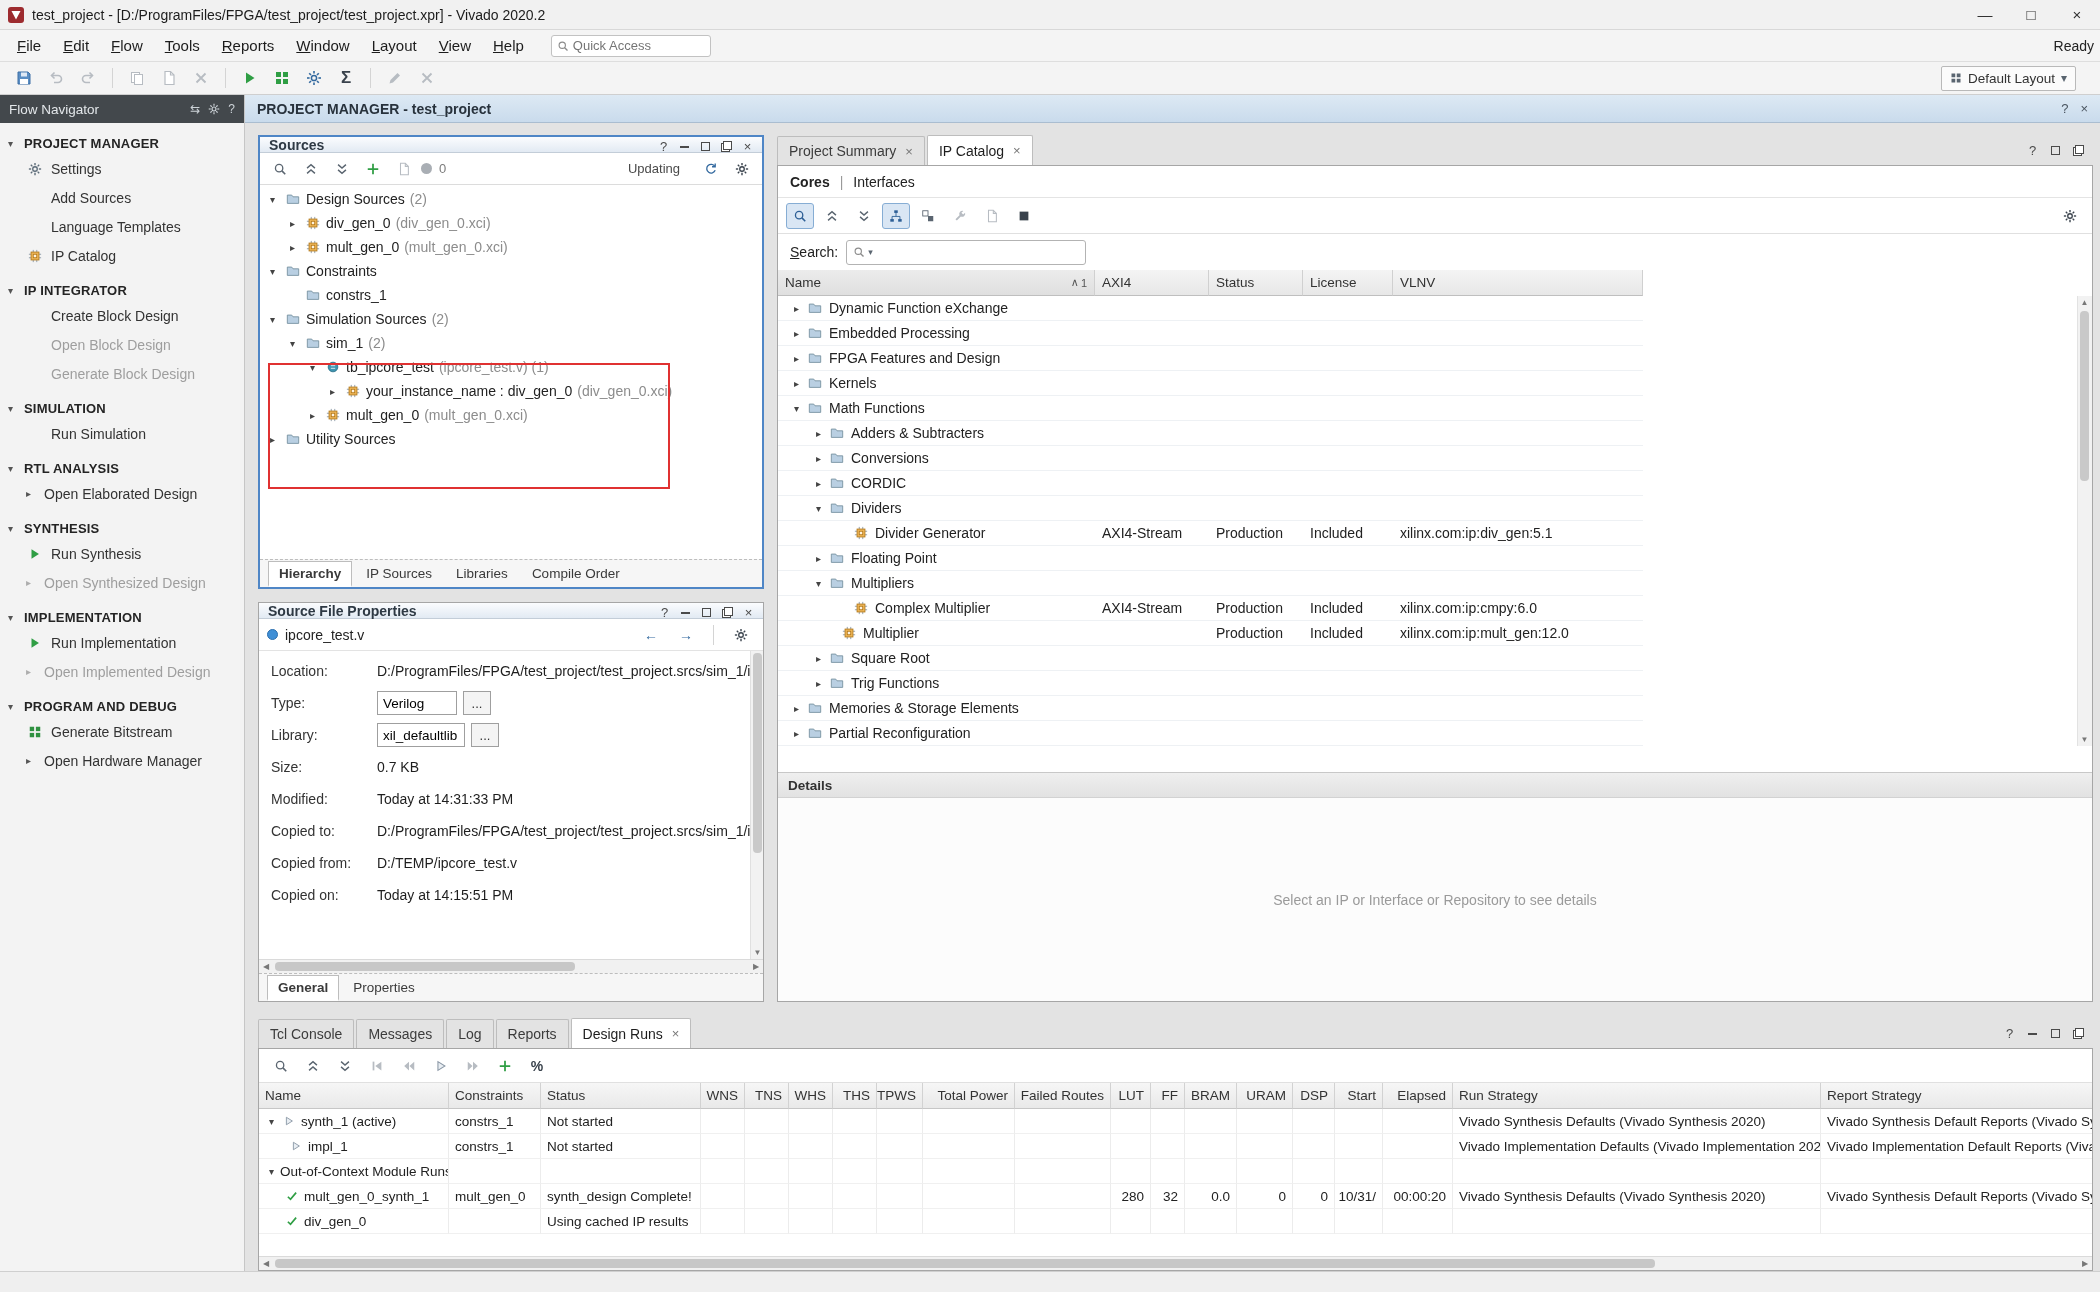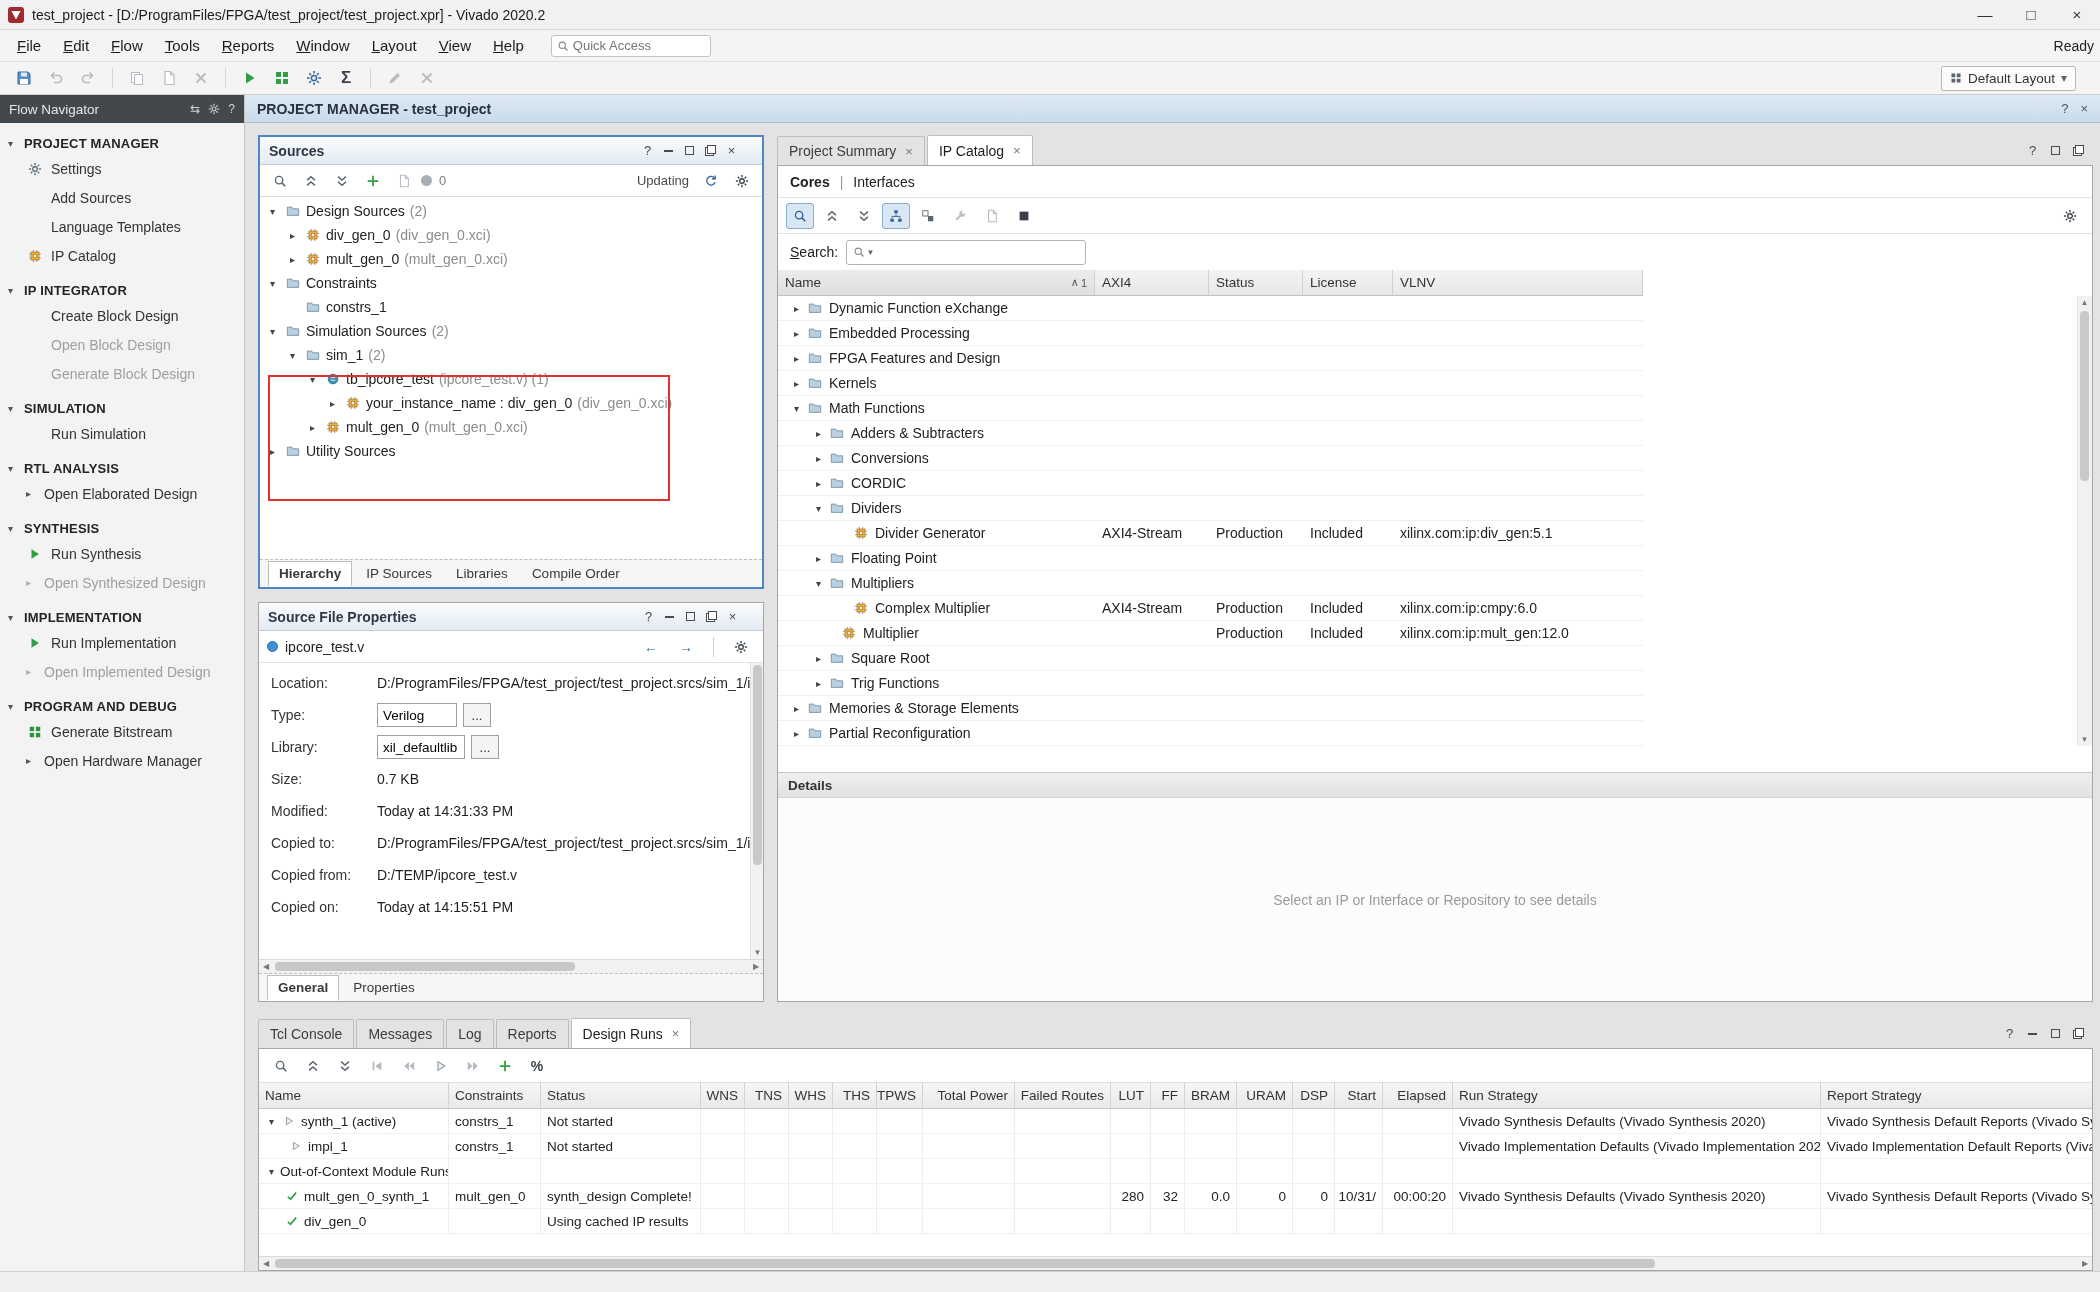--- a/index.html
+++ b/index.html
@@ -43,21 +43,21 @@
   .fnitem.dis .chev{color:#adadad}
 
   
   #contextbar{position:absolute;left:245px;top:95px;right:0;height:28px;background:linear-gradient(#dde9f4,#c9dbec);border-bottom:1px solid #aabdd0;display:flex;align-items:center;padding:0 12px;font-weight:700;font-size:14px;color:#28323c}
   #contextbar .cic{font-weight:400;color:#4a5560;margin-left:12px;font-size:13px}
 
   
   #workspace{position:absolute;left:245px;top:123px;right:0;height:1148px;background:#e3e3e3}
   .panel{position:absolute;background:#fff;border:1px solid #a6a6a6;display:flex;flex-direction:column}
   .panel.focused{border:2px solid #4f86c6}
-  .phd{height:28px;background:linear-gradient(#fbfcfe,#e2eaf3);border-bottom:1px solid #c3cdd8;display:flex;align-items:center;padding:0 20px 0 9px;flex:none}
+  .phd{height:16px;background:linear-gradient(#fbfcfe,#e2eaf3);border-bottom:1px solid #c3cdd8;display:flex;align-items:flex-start;padding:0 4px 0 9px;flex:none}
   .phd .t{font-weight:700;font-size:14px;color:#2e3944}
   .pc{width:21px;height:19px;display:inline-flex;align-items:center;justify-content:center;color:#4a4a4a;font-size:13px}
   .minb{width:9px;border-bottom:2px solid #4a4a4a}
   .boxic{width:9px;height:9px;border:1.5px solid #4a4a4a}
   .floatic{position:relative;width:11px;height:11px}
   .floatic::before{content:"";position:absolute;left:0;bottom:0;width:7px;height:7px;border:1.2px solid #4a4a4a;background:#fff}
   .floatic::after{content:"";position:absolute;right:0;top:0;width:7px;height:7px;border:1.2px solid #4a4a4a;background:#fff}
   .ptb{height:32px;border-bottom:1px solid #dcdcdc;display:flex;align-items:center;padding:0 6px;gap:3px;flex:none}
   .ptabs{height:28px;border-top:1px dashed #bdbdbd;display:flex;align-items:center;padding:0 8px;gap:4px;flex:none;background:#f6f6f6}
   .ptab{padding:4px 10px;font-size:13.5px;color:#3a3a3a}
@@ -65,21 +65,21 @@
 
   
   #srctree{flex:1;position:relative;overflow:hidden;padding-top:2px}
   .trow{height:24px;display:flex;align-items:center;gap:5px;font-size:14px;white-space:nowrap}
   .trow .exp{width:13px;text-align:center;font-size:10px;color:#444;flex:none}
   .trow .ico{width:17px;height:16px;display:flex;align-items:center;justify-content:center;flex:none}
   .tsuf{color:#8c8c8c}
   #redbox{position:absolute;left:8px;top:178px;width:402px;height:126px;border:2px solid #e03131;pointer-events:none}
   .graydot{width:11px;height:11px;border-radius:50%;background:#a9aeb4;display:inline-block}
   .badge0{color:#7c7c7c;font-size:13px;margin-left:4px}
-  .updating{color:#4a4a4a;font-size:13px;margin-right:5px}
+  .updating{color:#4a4a4a;font-size:13px;margin-right:14px}
 
   
   #filerow{height:32px;display:flex;align-items:center;padding:0 8px;gap:7px;border-bottom:1px solid #e3e3e3;flex:none}
   .fdot{width:11px;height:11px;border-radius:50%;background:#3f8fd6;border:1px solid #2c6fae}
   #propbody{flex:1;position:relative;padding-top:4px;overflow:hidden}
   .pfield{height:32px;display:flex;align-items:center;padding-left:12px}
   .plbl{width:106px;flex:none;color:#333}
   .pval{white-space:nowrap;overflow:hidden;color:#1e1e1e}
   .pinput{height:24px;border:1px solid #9f9f9f;padding:0 5px;font-size:13.5px;width:80px;background:#fff}
   .pinput.lib{width:88px}

